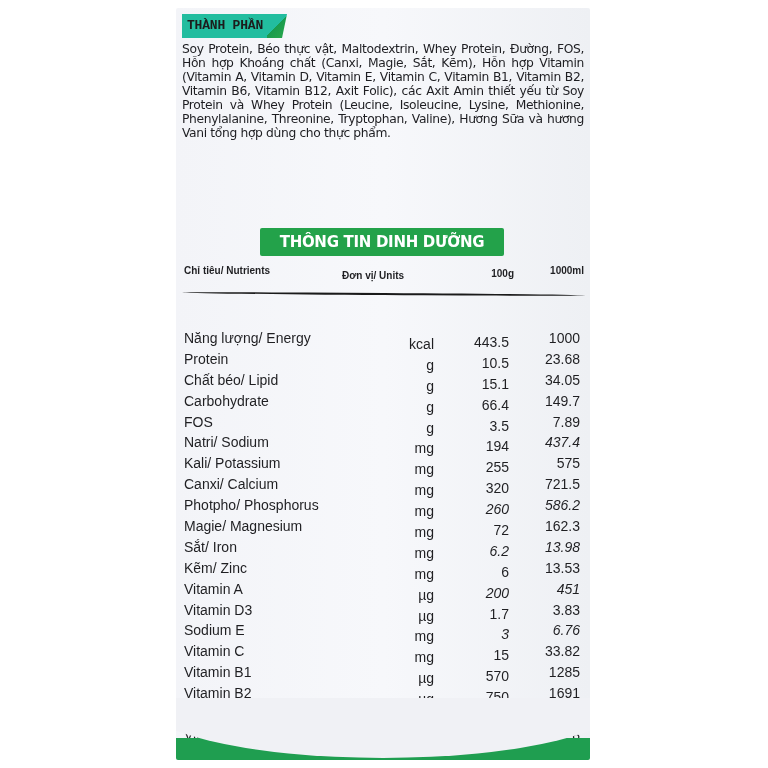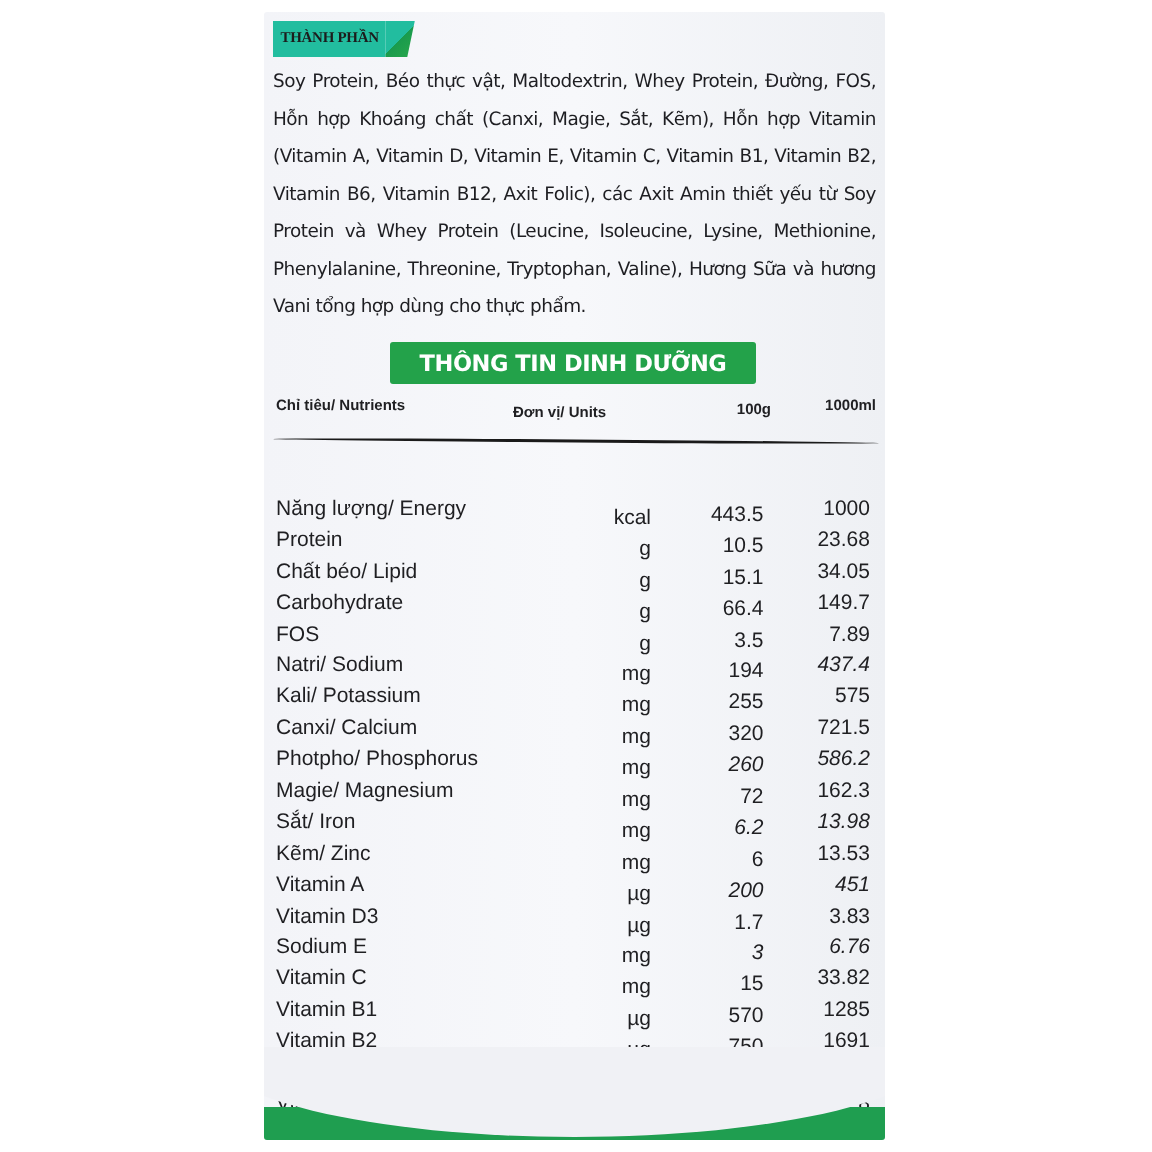--- a/index.html
+++ b/index.html
@@ -24,41 +24,41 @@
       position: absolute;
       left: 6px;
       top: 6px;
       height: 24px;
       display: flex;
       align-items: stretch;
     }
     .section-tag-text {
       background: #22bd9f;
       color: #1c1c1c;
-      font-family: Liberation Serif, serif;
+      font-family: Liberation Mono, monospace;
       font-weight: bold;
-      font-size: 10px;
+      font-size: 13px;
       line-height: 24px;
       padding: 0 4px 0 5px;
       letter-spacing: -0.2px;
       text-align: center;
     }
     .section-tag-flag {
       width: 20px;
       background: linear-gradient(135deg, #22bd9f 0%, #22bd9f 50%, #1a9b4d 50%, #2aa84b 100%);
       clip-path: polygon(0 0, 100% 0, 75% 100%, 0 100%);
     }
     .ingredients {
       position: absolute;
       left: 6px;
       top: 34px;
       width: 402px;
       font-family: "DejaVu Sans", sans-serif;
       font-size: 12.3px;
-      line-height: 25px;
+      line-height: 14px;
       color: #1e1e22;
       text-align: justify;
       letter-spacing: -0.35px;
     }
     .ingredients p {
       margin: 0;
     }
     .nutri-title {
       position: absolute;
       left: 84px;

